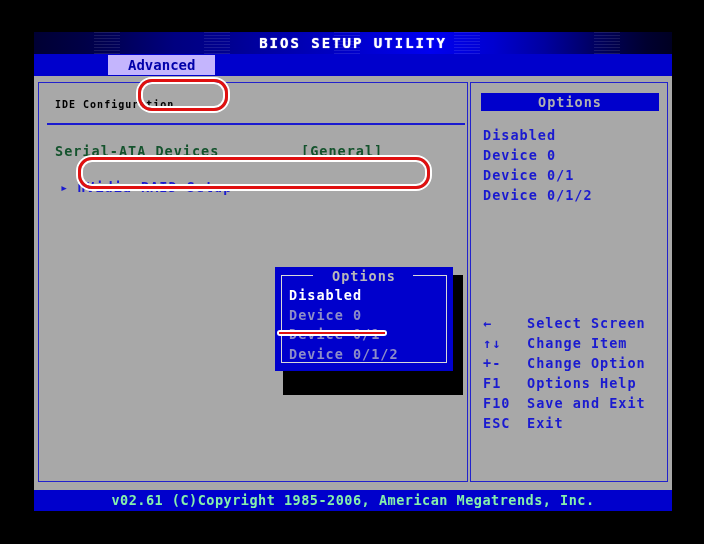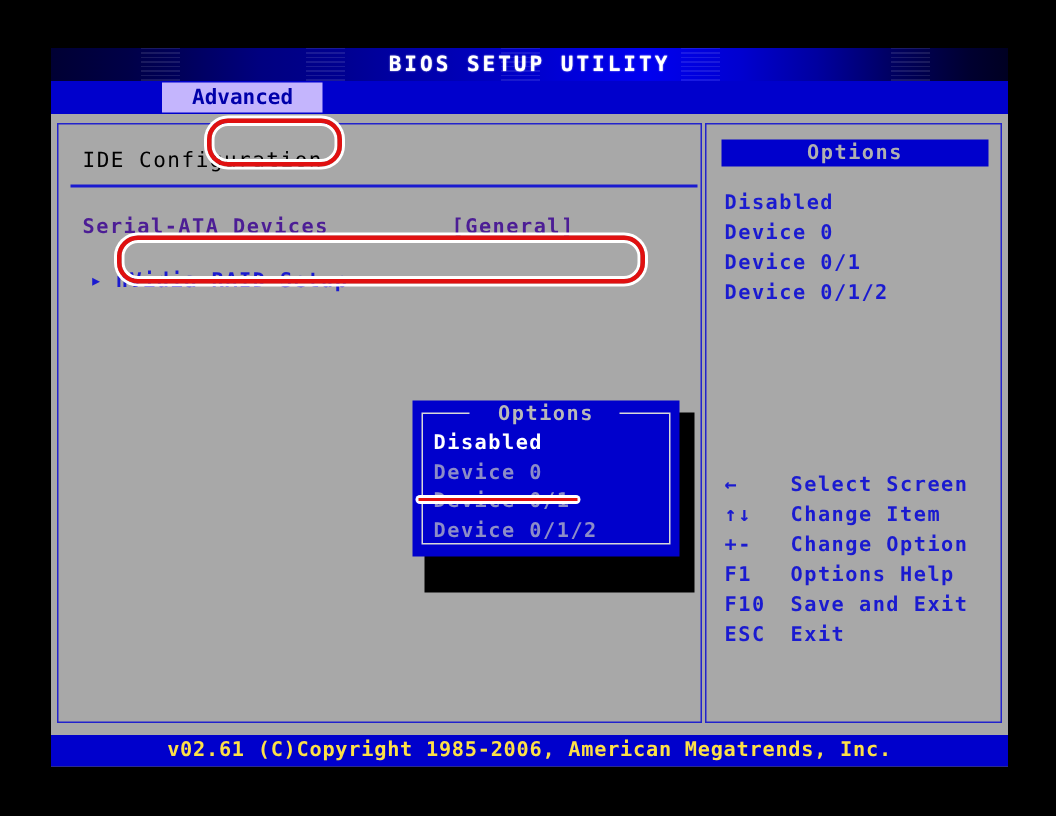--- a/index.html
+++ b/index.html
@@ -115,22 +115,22 @@
     width: 198px;
     height: 400px;
     border: 1px solid #2222cc;
     box-sizing: border-box;
   }
 
   .section-title {
     position: absolute;
     left: 16px; top: 16px;
     color: #000000;
-    font-size: 14px;
-    font-weight: normal;
+    font-size: 10px;
+    font-weight: bold;
     letter-spacing: 1px;
   }
   .hrule {
     position: absolute;
     left: 8px; top: 40px;
     width: 418px;
     height: 2px;
     background: #1a1ad0;
   }
 
@@ -139,21 +139,21 @@
     position: absolute;
     left: 16px;
     width: 350px;
     height: 18px;
     font-size: 13.5px;
     font-weight: bold;
     letter-spacing: 1px;
   }
   .setting-row .label { position: absolute; left: 0; top: 0; }
   .setting-row .value { position: absolute; left: 246px; top: 0; }
-  .row-sata { top: 60px; color: #4c1d95; text-align: right; }
+  .row-sata { top: 60px; color: #14532d; text-align: right; }
 
   .submenu-row {
     position: absolute;
     left: 21px;
     top: 96px;
     font-size: 13.5px;
     font-weight: bold;
     color: #1a1ad0;
     letter-spacing: 1px;
   }
@@ -295,21 +295,21 @@
   .hr4 { top: 312px; }
   .hr5 { top: 332px; }
 
   
   .footer {
     position: absolute;
     left: 0; top: 458px;
     width: 638px;
     height: 21px;
     background: #0000cc;
-    color: #fde047;
+    color: #86efac;
     font-size: 13.5px;
     font-weight: bold;
     text-align: center;
     line-height: 21px;
     letter-spacing: 0.5px;
   }
 
   
   .ann {
     position: absolute;

